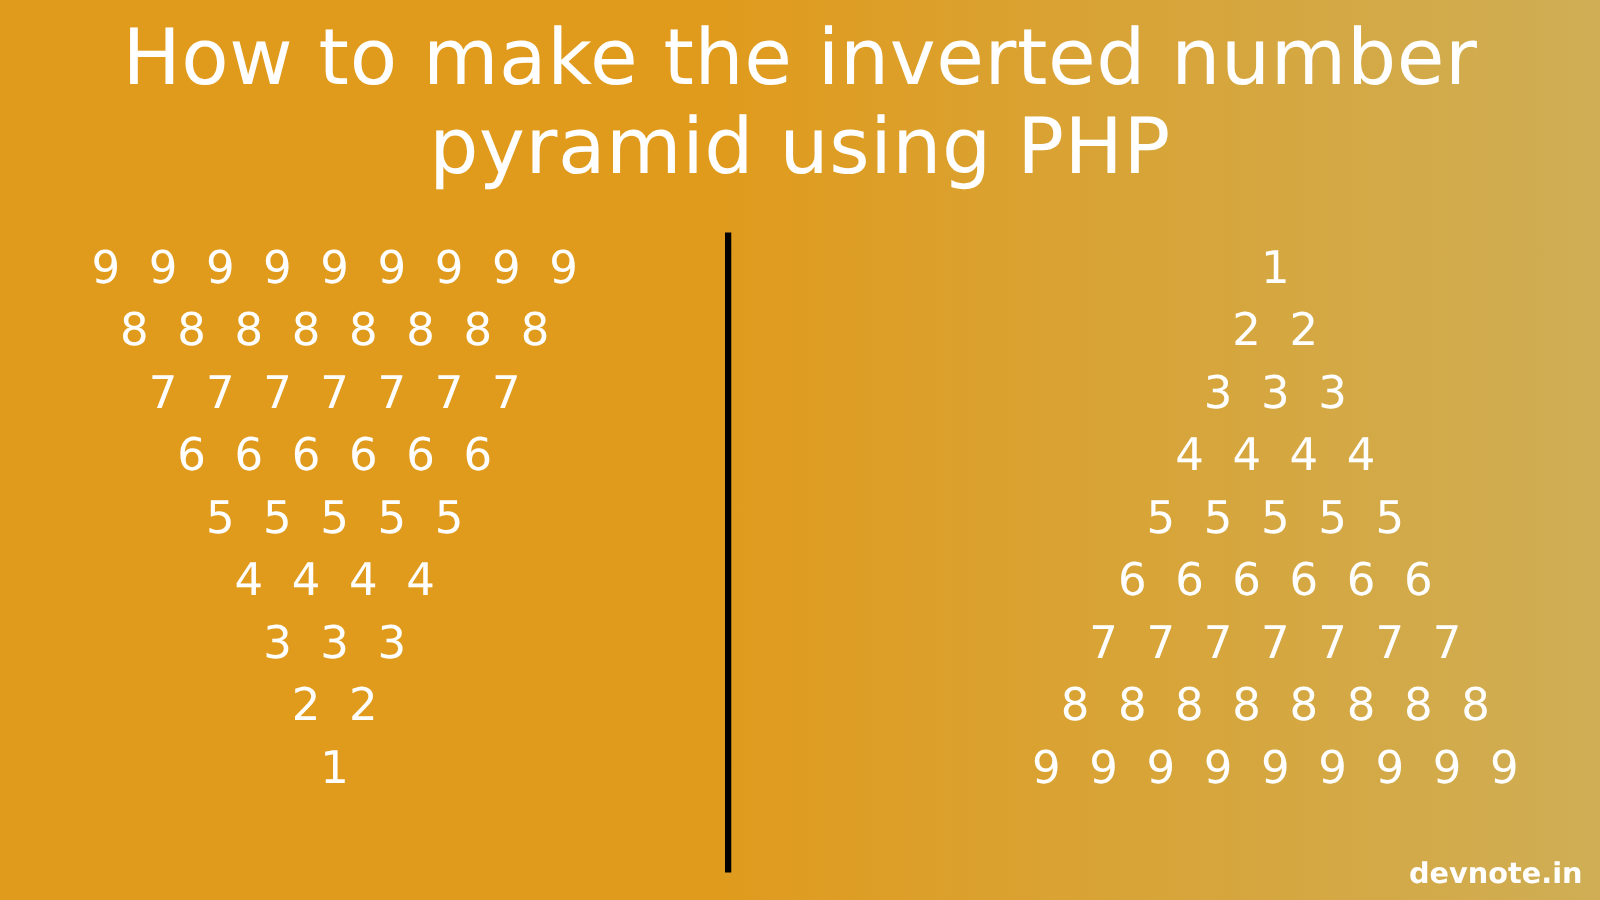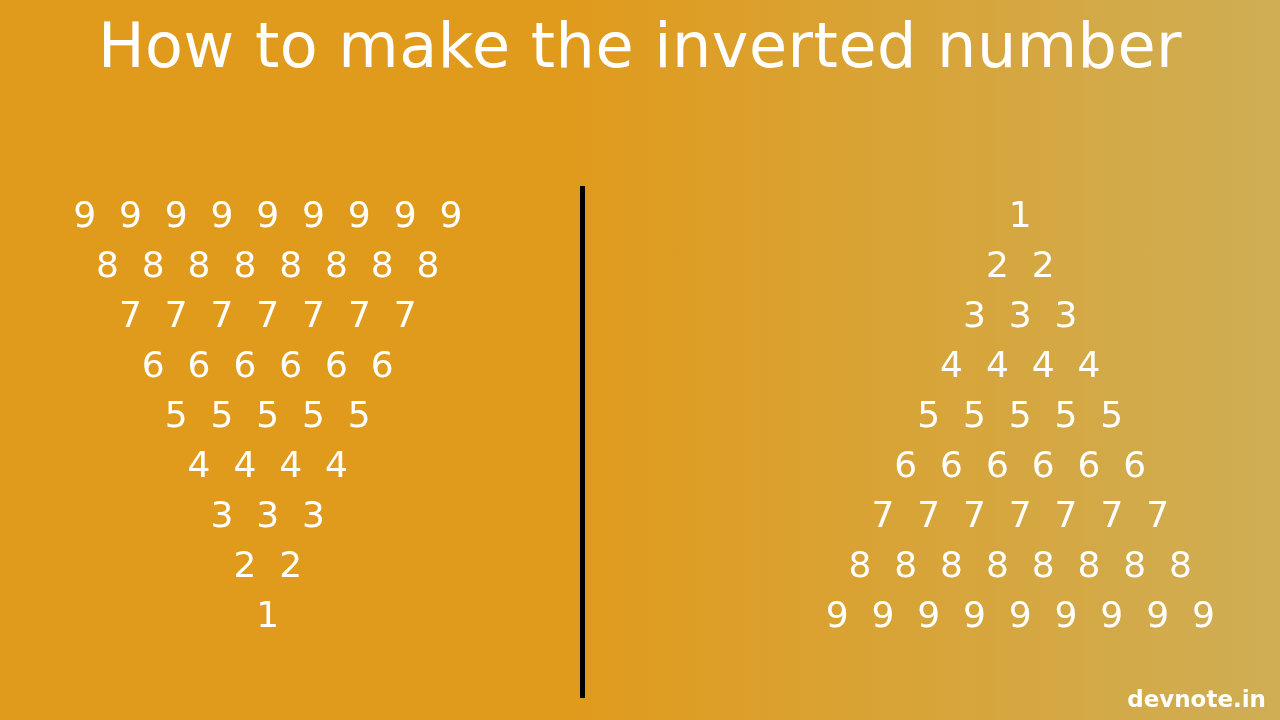--- a/index.html
+++ b/index.html
@@ -66,20 +66,21 @@
     color: #fff;
     font-size: 23px;
     font-weight: 700;
   }
 </style>
 </head>
 <body>
 
 <div class="title">
   <span>How to make the inverted number</span><br>
+  <span>pyramid using PHP</span>
 </div>
 
 <div class="divider"></div>
 
 <div class="content">
 
   <div class="col col-left">
     <div class="pyramid-row">9  9  9  9  9  9  9  9  9</div>
     <div class="pyramid-row">8  8  8  8  8  8  8  8</div>
     <div class="pyramid-row">7  7  7  7  7  7  7</div>

